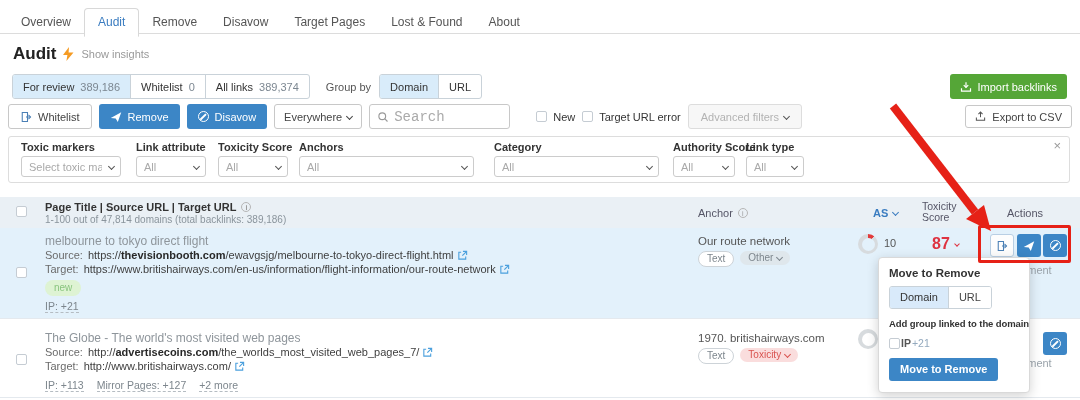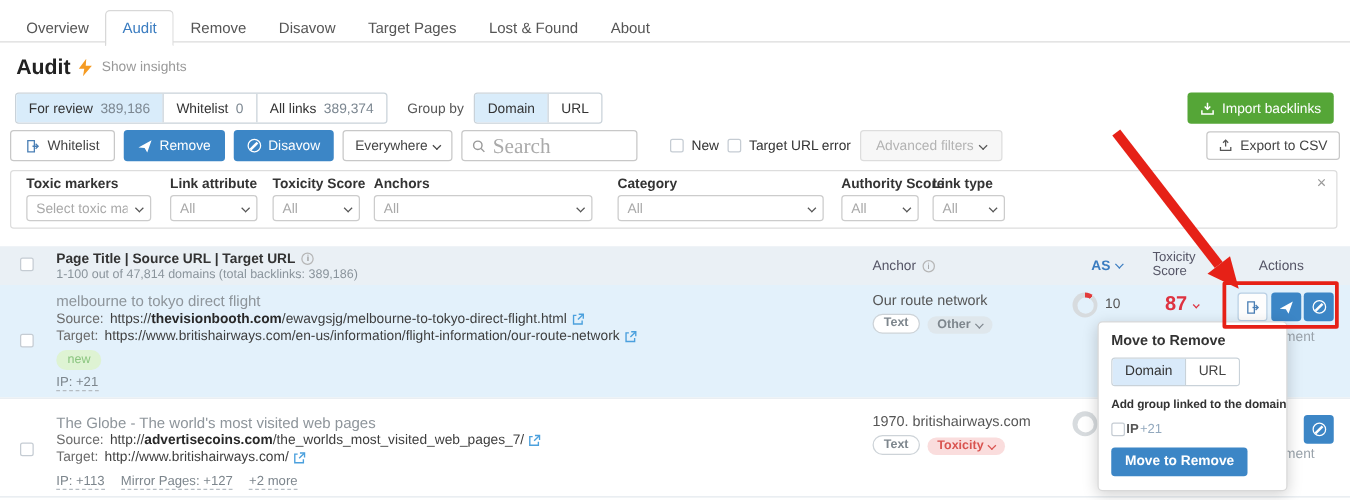--- a/index.html
+++ b/index.html
@@ -30,21 +30,21 @@
 
   .btn-green { position:absolute; top:74px; right:13px; height:25px; display:flex; align-items:center; gap:6px; background:#55a637; color:#fff; font-size:11px; padding:0 10px; border-radius:3px; cursor:pointer; }
 
   
   .toolbar { position:absolute; top:104px; left:8px; display:flex; align-items:center; height:25px; gap:7px; }
   .btn { height:25px; display:flex; align-items:center; gap:6px; font-size:11px; border-radius:3px; padding:0 11px; cursor:pointer; }
   .btn-outline { border:1px solid #c8c8c8; background:#fff; color:#444; }
   .btn-blue { background:#3c86c6; color:#fff; }
   .selectbox { height:25px; display:flex; align-items:center; border:1px solid #c8c8c8; border-radius:3px; padding:0 9px; color:#444; background:#fff; cursor:pointer; }
   .search { height:25px; width:141px; display:flex; align-items:center; gap:5px; border:1px solid #c8c8c8; border-radius:3px; padding:0 7px; background:#fff; }
-  .search input { border:none; outline:none; width:100px; font-size:17px; font-family:Liberation Serif, serif; color:#444; }
+  .search input { border:none; outline:none; width:100px; font-size:14px; font-family:Liberation Mono, monospace; color:#444; }
   .search input::placeholder { color:#aaa; }
   .cbl { display:flex; align-items:center; gap:6px; color:#333; cursor:pointer; }
   .cb { display:inline-block; width:11px; height:11px; border:1px solid #c5ccd3; border-radius:2px; background:#fff; flex:none; }
   .btn-adv { height:25px; display:flex; align-items:center; background:#f7f7f7; border:1px solid #ddd; border-radius:3px; padding:0 12px; color:#b3b3b3; }
   .btn-adv .chev { color:#555; }
   .btn-export { position:absolute; top:105px; right:8px; height:23px; display:flex; align-items:center; gap:6px; border:1px solid #c8c8c8; border-radius:3px; background:#fff; color:#444; padding:0 9px; cursor:pointer; }
 
   
   .fpanel { position:absolute; top:136px; left:8px; width:1062px; height:47px; border:1px solid #ddd; border-radius:3px; background:#fff; }
   .fgroup { position:absolute; top:4px; }
@@ -62,21 +62,21 @@
   .row1 { top:228px; height:90px; background:#e3f1fb; }
   .row2 { top:318px; height:79px; background:#fff; border-top:1px solid #e4e9ee; }
   .divider-bottom { position:absolute; top:397px; left:0; width:1080px; height:1px; background:#e4e9ee; }
   .rtitle { position:absolute; left:45px; font-size:12px; color:#8e959b; }
   .urlline { position:absolute; left:45px; font-size:11px; color:#3e3e3e; display:flex; align-items:center; gap:3px; white-space:nowrap; }
   .urlline .lab { color:#6b6b6b; margin-right:2px; }
   .urlline b { color:#282828; }
   .badge-new { position:absolute; left:45px; background:#def3d3; color:#8ac57f; font-size:10px; padding:2px 9px 3px; border-radius:9px; }
   .dashlink { font-size:10.5px; color:#7d868d; border-bottom:1px dashed #b5bcc2; cursor:pointer; white-space:nowrap; }
   .anchor { position:absolute; left:698px; font-size:11.5px; color:#555; }
-  .tagrow { position:absolute; left:698px; display:flex; gap:6px; align-items:flex-end;font-weight:bold; }
+  .tagrow { position:absolute; left:698px; display:flex; gap:6px; align-items:flex-start; }
   .pill { display:inline-flex; align-items:center; font-size:10px; padding:1px 8px 2px; border-radius:9px; }
   .pill-outline { border:1px solid #cdd3d8; color:#7d868d; background:#fff; }
   .pill-gray { background:#dfe7ec; color:#7d868d; }
   .pill-red { background:#fadddd; color:#d9534f; }
   .gauge { position:absolute; width:20px; height:20px; border-radius:50%; background:conic-gradient(#e23b3b 0 38deg, #d7dbde 38deg 360deg); }
   .gauge::after { content:""; position:absolute; inset:3.5px; border-radius:50%; background:var(--hole,#fff); }
   .gauge.gray { background:#d7dbde; }
   .asval { position:absolute; font-size:11px; color:#555; }
   .tox { position:absolute; font-size:16px; font-weight:bold; color:#de3341; display:flex; align-items:center;text-align:center; }
   .abtn { position:absolute; width:24px; height:23px; border-radius:3px; display:flex; align-items:center; justify-content:center; cursor:pointer; }

